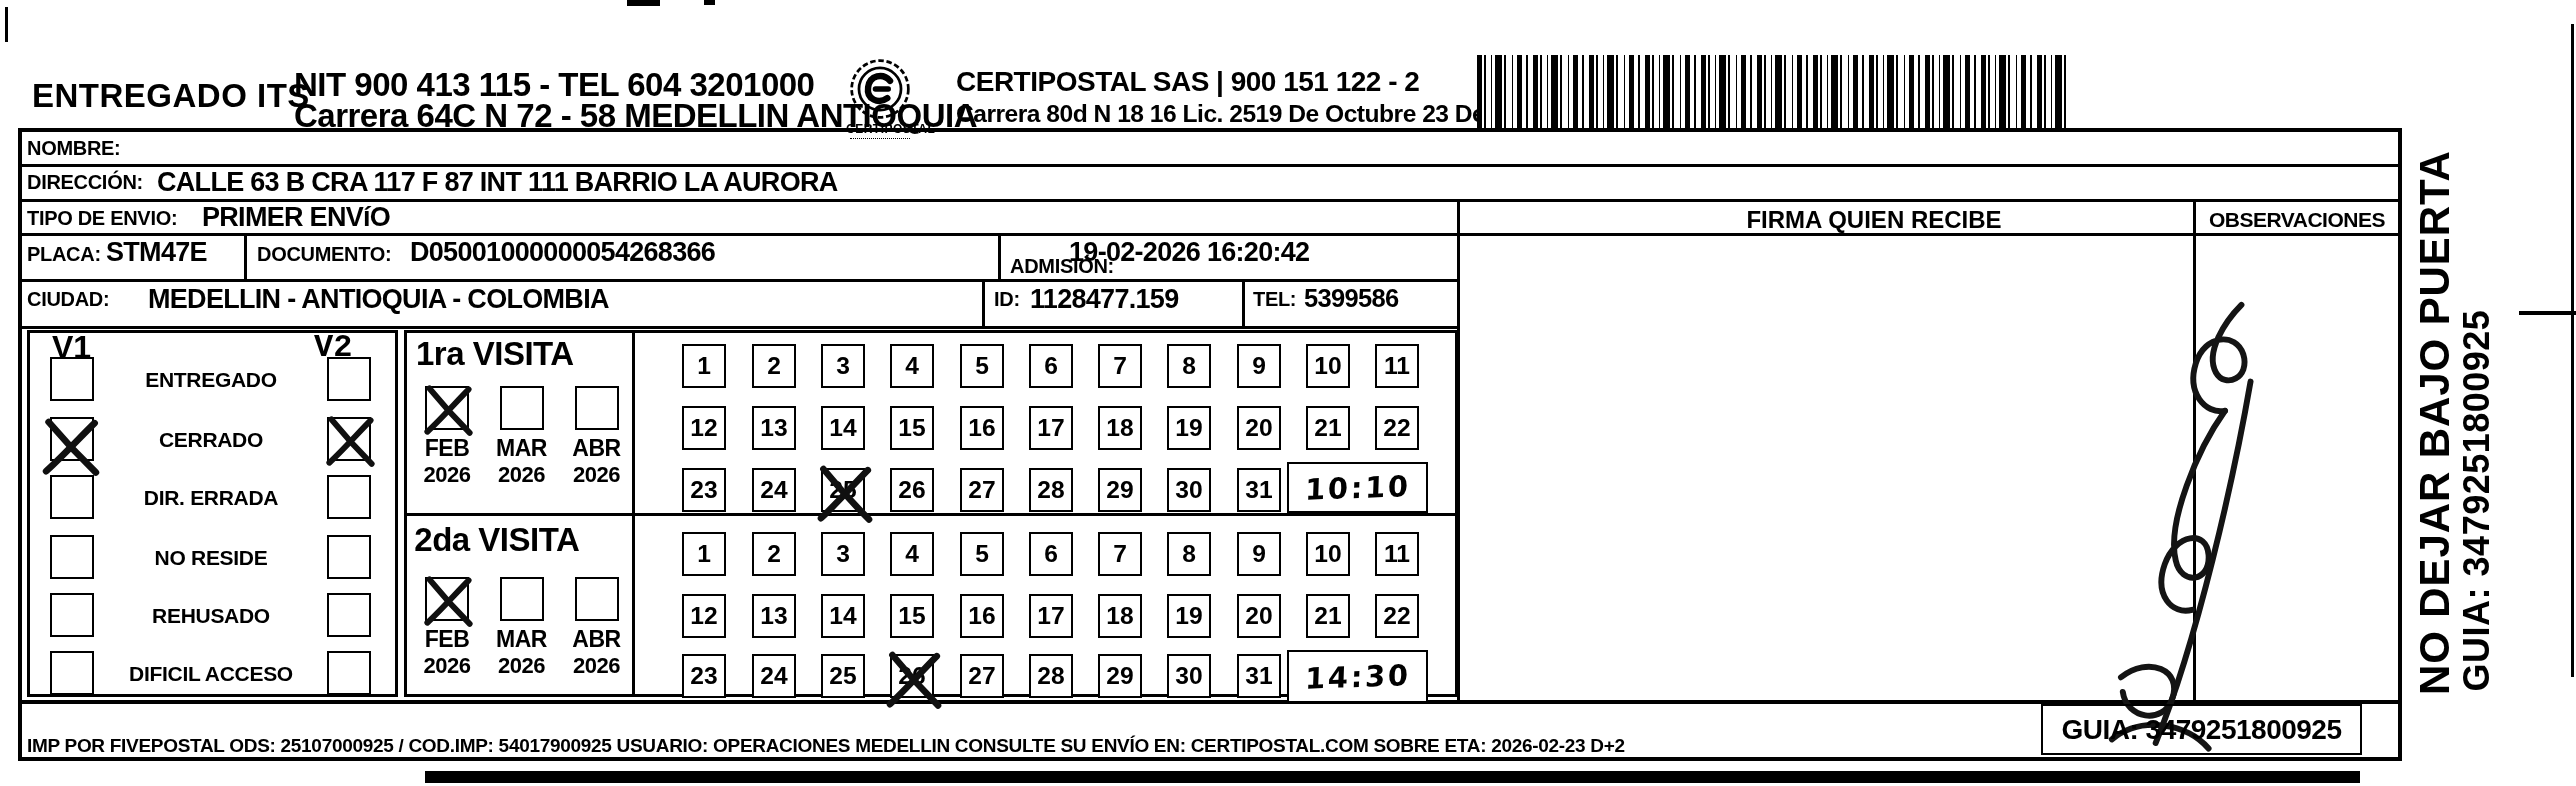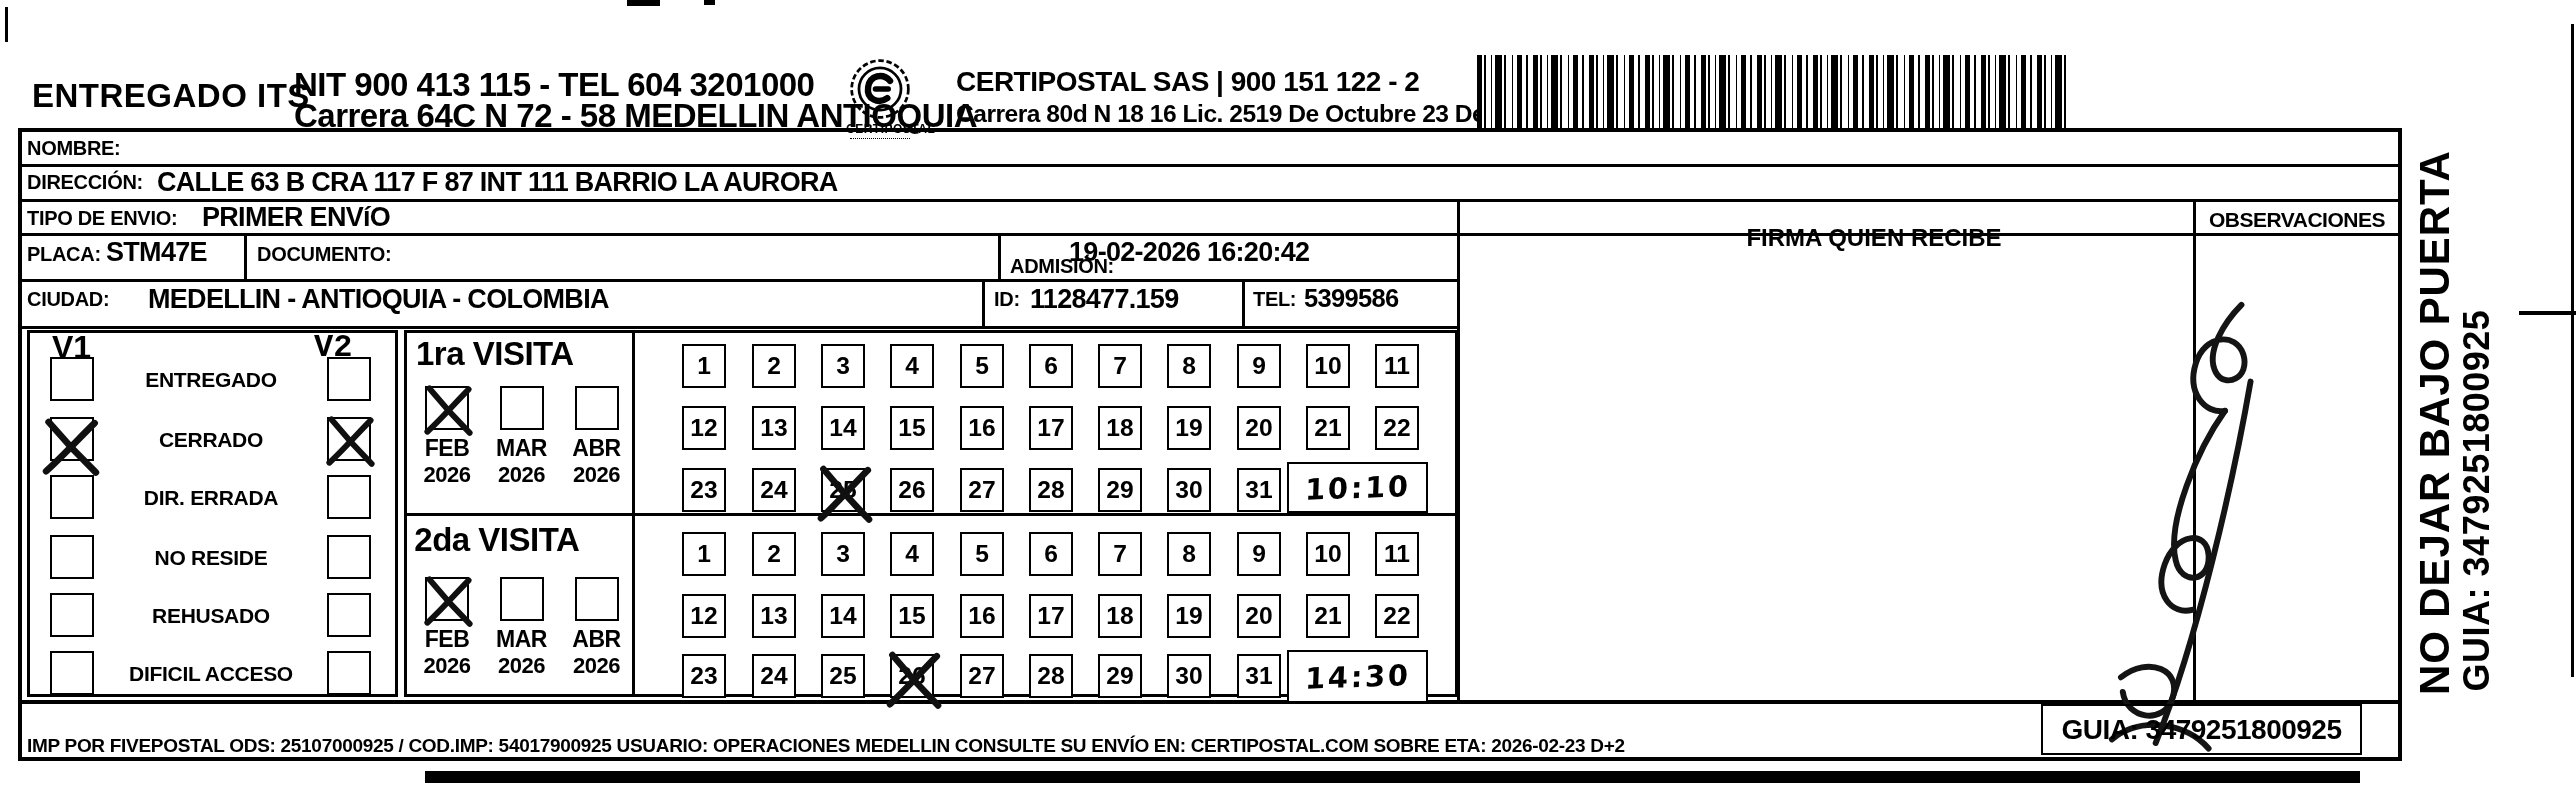--- a/index.html
+++ b/index.html
@@ -99,26 +99,27 @@
   <div class="vline" style="left:2193px;top:199px;width:2.7px;height:503px;"></div>
 
   <div class="lbl" style="left:27px;top:137px;">NOMBRE:</div>
 
   <div class="lbl" style="left:27px;top:171px;">DIRECCIÓN:</div>
   <div class="val" style="left:157px;top:167px;">CALLE 63 B CRA 117 F  87 INT 111 BARRIO LA AURORA</div>
 
   <div class="lbl" style="left:27px;top:207px;">TIPO DE ENVIO:</div>
   <div class="val" style="left:202px;top:202px;">PRIMER ENVíO</div>
 
-  <div class="colhdr" style="left:1460px;top:224px;width:828px;font-size:24px;">FIRMA QUIEN RECIBE</div>
+  <div class="colhdr" style="left:1460px;top:206px;width:828px;font-size:24px;">FIRMA QUIEN RECIBE</div>
   <div class="colhdr" style="left:2196px;top:208px;width:202px;font-size:21px;letter-spacing:-0.5px;">OBSERVACIONES</div>
 
   <div class="lbl" style="left:27px;top:243px;">PLACA:</div>
   <div class="val" style="left:106px;top:237px;">STM47E</div>
   <div class="lbl" style="left:257px;top:243px;">DOCUMENTO:</div>
+  <div class="val" style="left:410px;top:237px;">D05001000000054268366</div>
   <div class="lbl" style="left:1010px;top:255px;">ADMISIÓN:</div>
   <div class="val" style="left:1069px;top:237px;">19-02-2026 16:20:42</div>
 
   <div class="lbl" style="left:27px;top:288px;">CIUDAD:</div>
   <div class="val" style="left:120px;top:284px;margin-left:28px;">MEDELLIN - ANTIOQUIA - COLOMBIA</div>
   <div class="lbl" style="left:994px;top:288px;">ID:</div>
   <div class="val" style="left:1030px;top:284px;">1128477.159</div>
   <div class="lbl" style="left:1253px;top:288px;">TEL:</div>
   <div class="val" style="left:1304px;top:284px;font-size:25.5px;">5399586</div>
 

